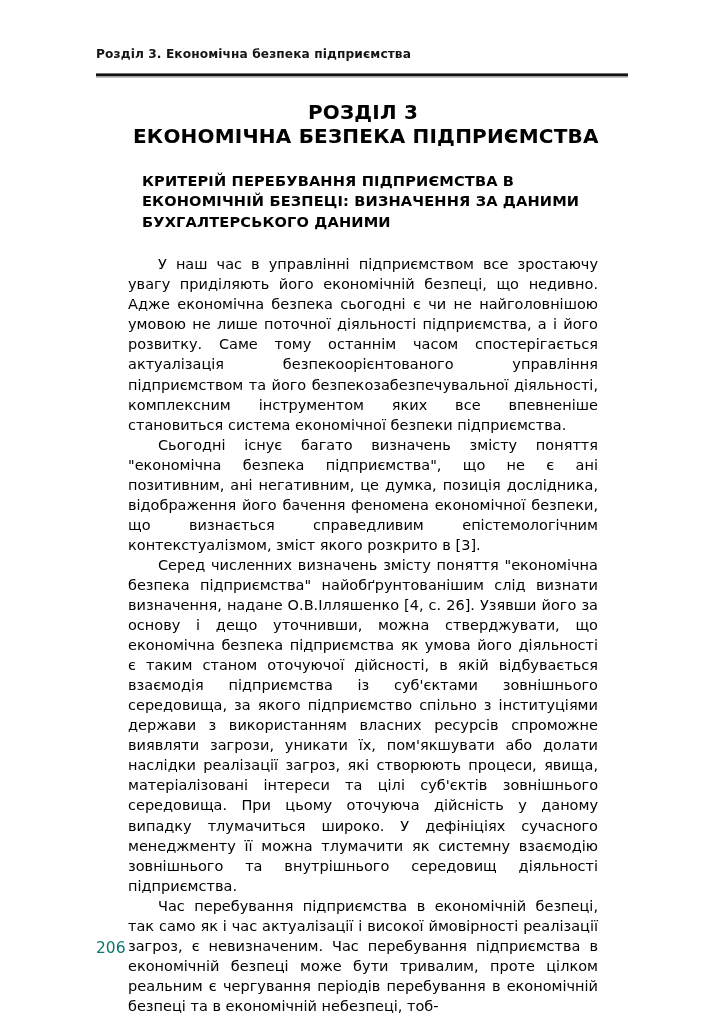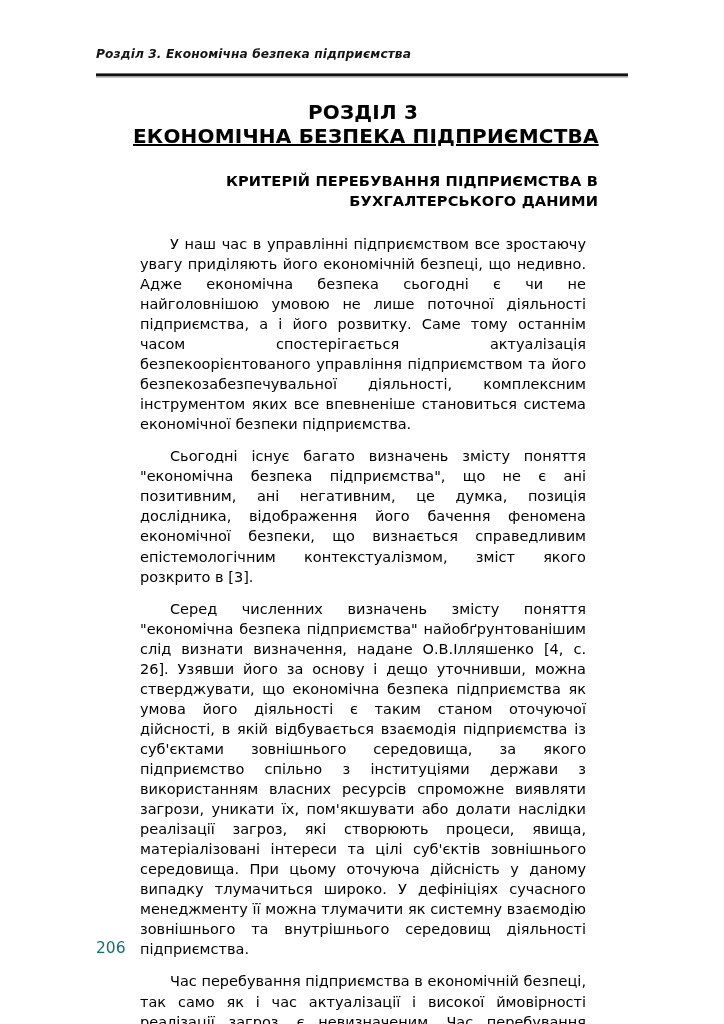--- a/index.html
+++ b/index.html
@@ -23,21 +23,20 @@
     height: 1024px;
     box-sizing: border-box;
   }
 
   
   .running-head {
     position: absolute;
     left: 96px;
     top: 46px;
     width: 534px;
-    font-style: italic;
     font-weight: 600;
     font-size: 12.2px;
     line-height: 16px;
     letter-spacing: 0.1px;
     color: #141414;
     white-space: nowrap;
   }
 
   .head-rule {
     position: absolute;
@@ -63,54 +62,52 @@
     text-align: center;
     font-weight: bold;
     font-size: 20px;
     line-height: 23.5px;
     letter-spacing: 0.2px;
     margin: 5px;
   }
   .chapter-title .line2 {
     display: block;
     white-space: nowrap;
-    text-decoration: underline;
   }
 
   .authors {
     margin: 26px 0 0 14px;
     font-style: italic;
     font-weight: bold;
     font-size: 15.2px;
     line-height: 20px;
     letter-spacing: 0.1px;
   }
 
   .article-title {
     margin: 23px 0 0 14px;
     font-weight: bold;
     font-size: 14.6px;
     line-height: 20.4px;
     letter-spacing: 0.15px;
-    text-align: right;
   }
   .article-title span { display: block; }
 
   .body-text {
     margin: 22px 0 0 0;
     font-size: 14.5px;
     line-height: 20.05px;
     text-align: justify;
     text-justify: inter-word;
     hyphens: manual;
     letter-spacing: 0px;
     word-spacing: 0px;
   }
   .body-text p {
-    margin: 12px;
+    margin: 0;
     text-indent: 30px;
   }
 
   .folio {
     position: absolute;
     left: 96px;
     top: 938px;
     font-size: 15.5px;
     line-height: 20px;
     color: #0f766e;
@@ -128,20 +125,21 @@
   <div class="content">
 
     <h1 class="chapter-title">
       <span>РОЗДІЛ 3</span>
       <span class="line2">ЕКОНОМІЧНА БЕЗПЕКА ПІДПРИЄМСТВА</span>
     </h1>
 
 
     <h2 class="article-title">
       <span>КРИТЕРІЙ ПЕРЕБУВАННЯ ПІДПРИЄМСТВА В</span>
+      <span>ЕКОНОМІЧНІЙ БЕЗПЕЦІ: ВИЗНАЧЕННЯ ЗА ДАНИМИ</span>
       <span>БУХГАЛТЕРСЬКОГО ДАНИМИ</span>
     </h2>
 
     <div class="body-text">
       <p>У наш час в управлінні підприємством все зростаючу увагу приділяють його економічній безпеці, що недивно. Адже економічна безпека сьогодні є чи не найголовнішою умовою не лише поточної діяльності підприємства, а і його розвитку. Саме тому останнім часом спостерігається актуалізація безпекоорієнтованого управління підприємством та його безпекозабезпечувальної діяльності, комплексним інструментом яких все впевненіше становиться система економічної безпеки підприємства.</p>
       <p>Сьогодні існує багато визначень змісту поняття "економічна безпека підприємства", що не є ані позитивним, ані негативним, це думка, позиція дослідника, відображення його бачення феномена економічної безпеки, що визнається справедливим епістемологічним контекстуалізмом, зміст якого розкрито в [3].</p>
       <p>Серед численних визначень змісту поняття "економічна безпека підприємства" найобґрунтованішим слід визнати визначення, надане О.В.Ілляшенко [4, с. 26]. Узявши його за основу і дещо уточнивши, можна стверджувати, що економічна безпека підприємства як умова його діяльності є таким станом оточуючої дійсності, в якій відбувається взаємодія підприємства із суб'єктами зовнішнього середовища, за якого підприємство спільно з інституціями держави з використанням власних ресурсів спроможне виявляти загрози, уникати їх, пом'якшувати або долати наслідки реалізації загроз, які створюють процеси, явища, матеріалізовані інтереси та цілі суб'єктів зовнішнього середовища. При цьому оточуюча дійсність у даному випадку тлумачиться широко. У дефініціях сучасного менеджменту її можна тлумачити як системну взаємодію зовнішнього та внутрішнього середовищ діяльності підприємства.</p>
       <p>Час перебування підприємства в економічній безпеці, так само як і час актуалізації і високої ймовірності реалізації загроз, є невизначеним. Час перебування підприємства в економічній безпеці може бути тривалим, проте цілком реальним є чергування періодів перебування в економічній безпеці та в економічній небезпеці, тоб-</p>
     </div>
 

